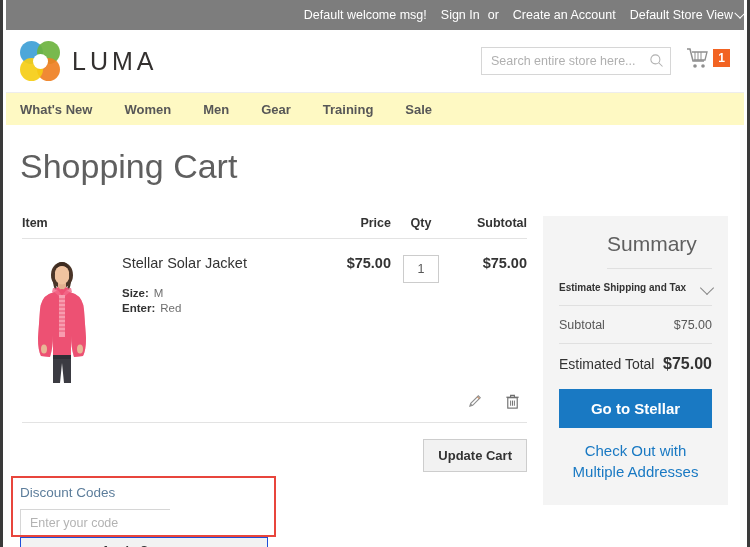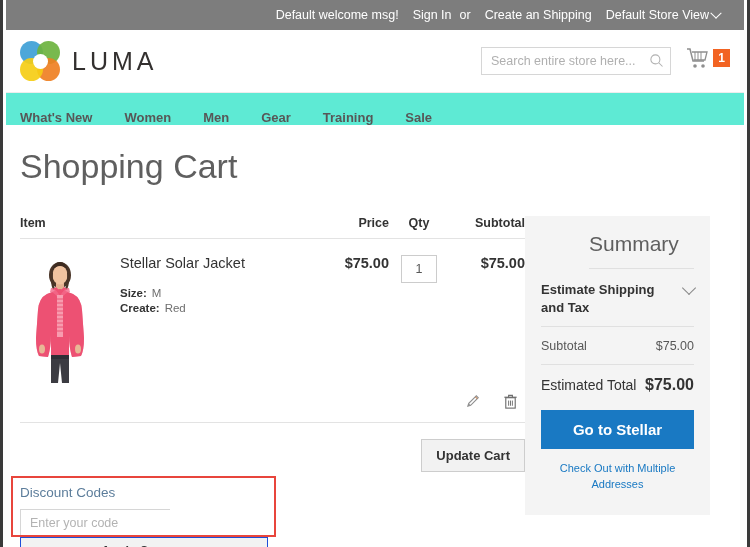--- a/index.html
+++ b/index.html
@@ -26,21 +26,21 @@
     overflow: hidden;
   }
 
   
   .top-panel {
     height: 30px;
     background: #7d7d7d;
     display: flex;
     align-items: center;
     justify-content: flex-end;
-    padding-right: 24px;
+    padding-right: 0;
     box-sizing: border-box;
   }
   .top-panel .tp-item {
     color: #ffffff;
     font-size: 12.5px;
     margin-left: 14px;
     white-space: nowrap;
   }
   .top-panel a.tp-item { text-decoration: none; }
   .tp-plain { color: #ffffff; }
@@ -137,24 +137,24 @@
     line-height: 18px;
     text-align: center;
     padding: 0 3px;
     margin-left: 4px;
     box-sizing: border-box;
   }
 
   
   .nav {
     height: 33px;
-    background: #5eead4;
+    background: #fef9c3;
     border-top: 1px solid #ededed;
     display: flex;
-    align-items: flex-end;
+    align-items: center;
     padding-left: 14px;
     box-sizing: border-box;
   }
   .nav-item {
     font-size: 13px;
     font-weight: 700;
     color: #575757;
     margin-right: 32px;
     white-space: nowrap;
     cursor: pointer;
@@ -165,21 +165,22 @@
     font-size: 34px;
     font-weight: 300;
     color: #5f5f5f;
     padding: 22px 0 0 14px;
     letter-spacing: 0px;
   }
   .main {
     display: flex;
     padding: 30px 14px 0 14px;
     box-sizing: border-box;
-    gap: 0;
+    gap: 16px;
+    justify-content: center;
   }
   .cart-col { width: 505px; }
   .summary-col { width: 185px; }
 
   .cart-head {
     display: flex;
     align-items: flex-end;
     padding-bottom: 8px;
     border-bottom: 1px solid #e3e3e3;
   }
@@ -278,21 +279,21 @@
     margin-bottom: 10px;
     margin-left: 48px;
   }
   .sum-block {
     position: relative;
     padding: 2px 18px 10px 0;
     border-bottom: 1px solid #e0e0e0;
     margin-bottom: 10px;
   }
   .sum-block-label {
-    font-size: 13px;
+    font-size: 10px;
     font-weight: 700;
     color: #333;
     line-height: 1.35;
   }
   .chev-down {
     position: absolute; right: 0; top: 4px;
     width: 9px; height: 9px;
     border-right: 1.4px solid #888;
     border-bottom: 1.4px solid #888;
     transform: rotate(45deg);
@@ -325,21 +326,21 @@
     font-size: 15px;
     font-weight: 700;
     cursor: pointer;
     font-family: "Liberation Sans", sans-serif;
     margin-bottom: 12px;
   }
   .multi-link {
     display: block;
     text-align: center;
     color: #1979c3;
-    font-size: 11px;
+    font-size: 15px;
     text-decoration: none;
     line-height: 1.45;
   }
 
   
   .discount-highlight {
     position: absolute;
     left: 5px;
     top: 476px;
     width: 265px;
@@ -391,21 +392,21 @@
 </head>
 <body>
 
 <div class="browser-frame">
 <div class="page">
 
   <div class="top-panel">
     <span class="tp-item tp-plain">Default welcome msg!</span>
     <a href="#" class="tp-item">Sign In</a>
     <span class="tp-item tp-plain" style="margin-left:8px;">or</span>
-    <a href="#" class="tp-item">Create an Shipping</a>
+    <a href="#" class="tp-item">Create an Account</a>
     <span class="tp-item">
       <span>Default Store View</span><span class="chev-sm"></span>
     </span>
   </div>
 
   <div class="header">
     <div class="logo-wrap">
       <div class="logo-mark">
         <i class="pet-blue"></i>
             <i class="pet-green"></i>
@@ -501,21 +502,21 @@
             <ellipse cx="58" cy="94" rx="3" ry="4.5" fill="#e8b796"></ellipse>
           </svg>
         </div>
 
         <div class="prod-info">
           <div class="prod-name">Stellar Solar Jacket</div>
           <div class="opt-line">
             <b>Size:</b><span>M</span>
           </div>
           <div class="opt-line">
-            <b>Create:</b><span>Red</span>
+            <b>Enter:</b><span>Red</span>
           </div>
         </div>
 
         <div class="cell-price">$75.00</div>
         <div class="cell-qty">
           <input class="qty-input" type="text" value="1" style="">
         </div>
         <div class="cell-sub">$75.00</div>
       </div>
 

